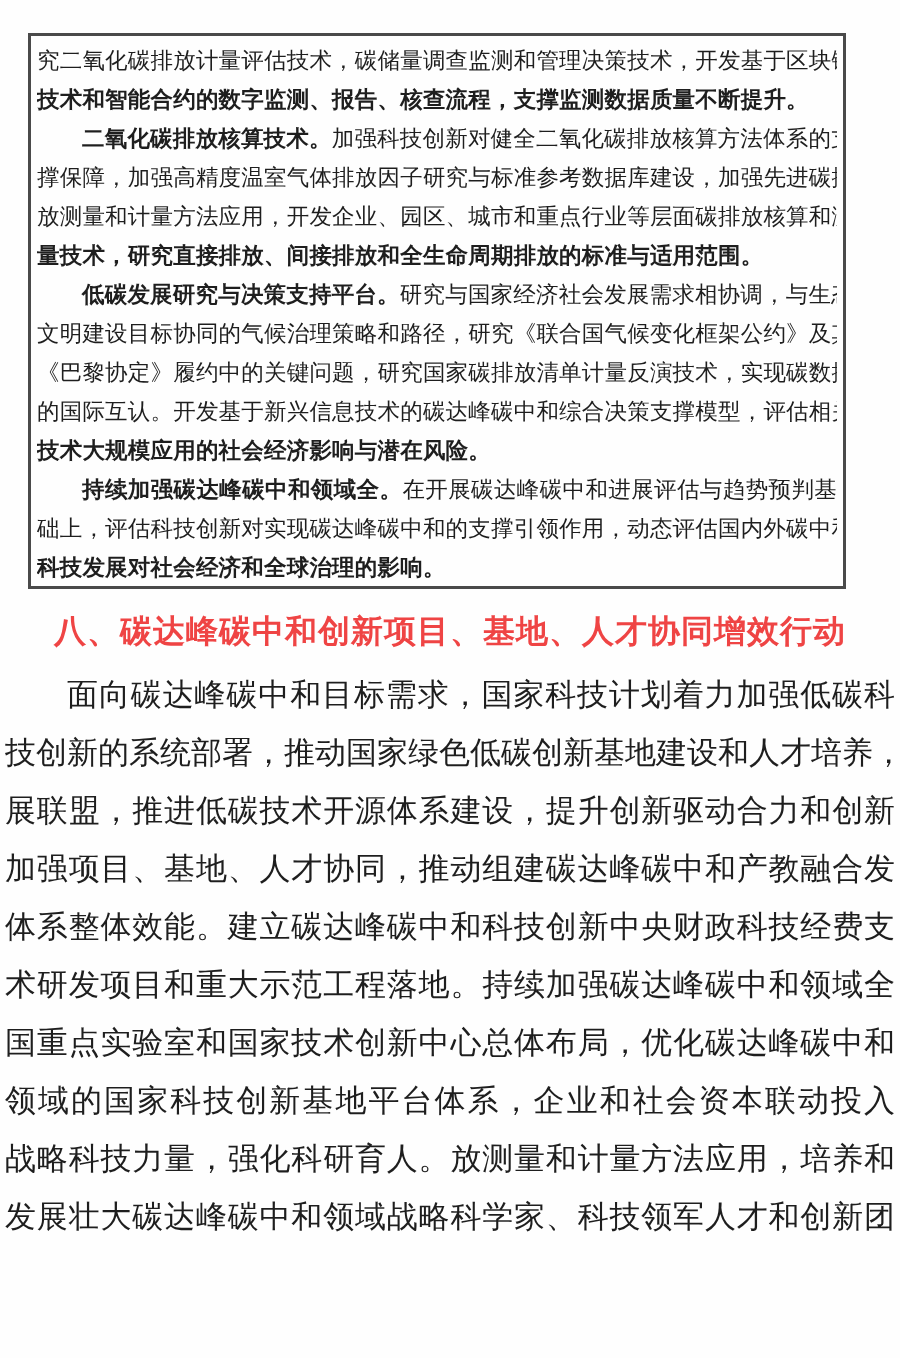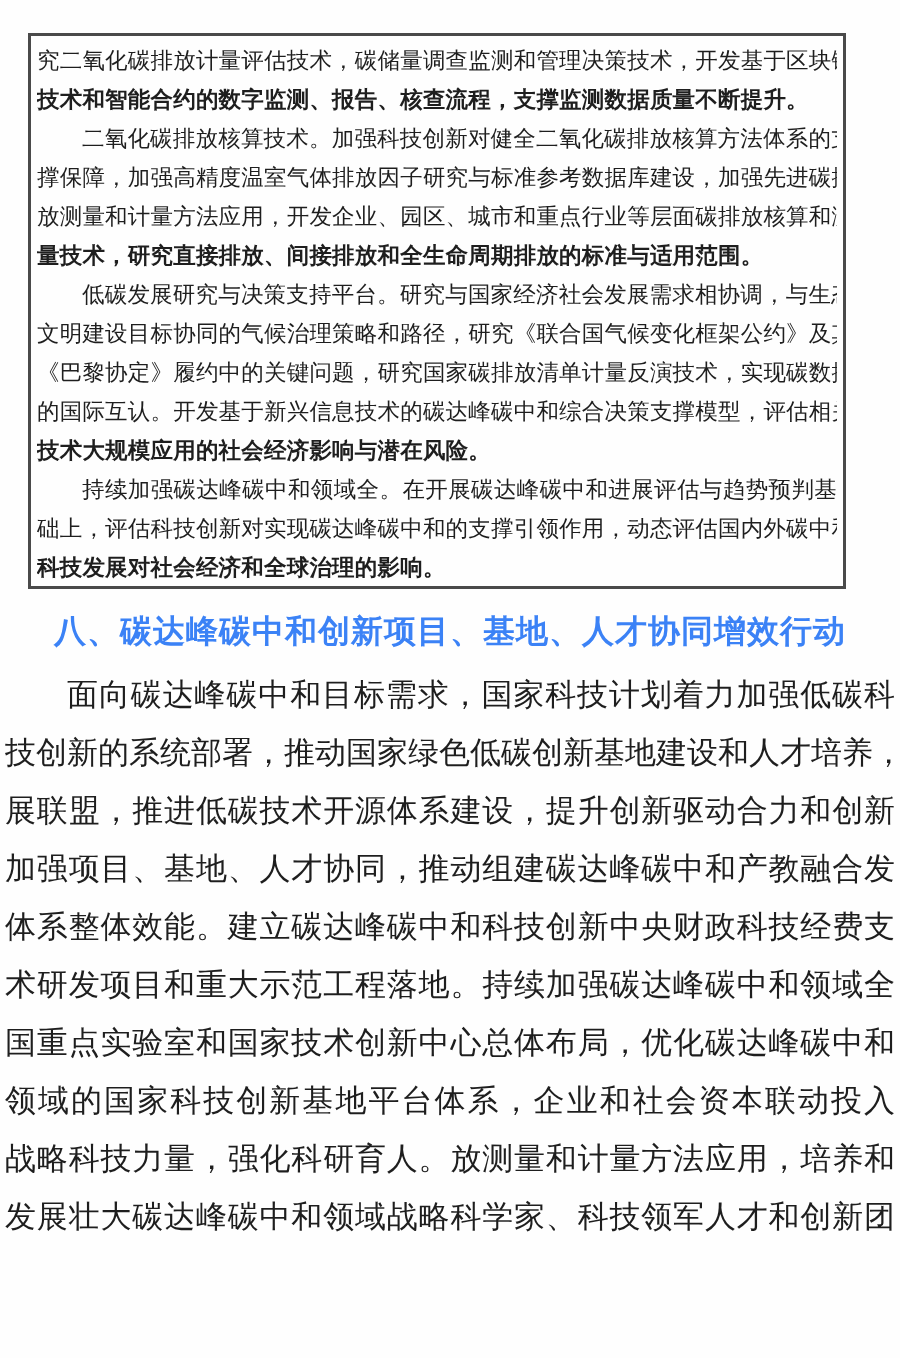--- a/index.html
+++ b/index.html
@@ -43,37 +43,37 @@
   }
   .text-box .bline.pend {
     text-align: right;
     text-align-last: left;
     font-weight: bold;
   }
   .text-box .bline.indent {
     text-indent: 2em;
   }
   .text-box .lead {
-    font-weight: 400;
+    font-weight: 700;
   }
 
   
   .section-heading {
     position: absolute;
     top: 607px;
     left: 0;
     width: 900px;
     margin: 0;
     text-align: center;
     font-family: "Liberation Sans", "DejaVu Sans", sans-serif;
     font-weight: 700;
     font-size: 32px;
     line-height: 48px;
     letter-spacing: 1px;
-    color: #3b82f6;
+    color: #ef4444;
   }
 
   
   .body-text {
     position: absolute;
     top: 666px;
     left: 5px;
     width: 890px;
   }
   .body-text .pline {

